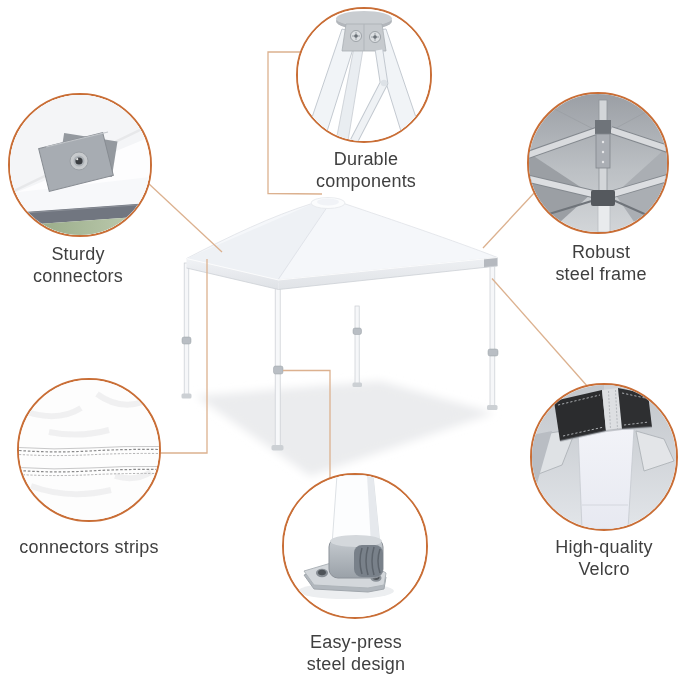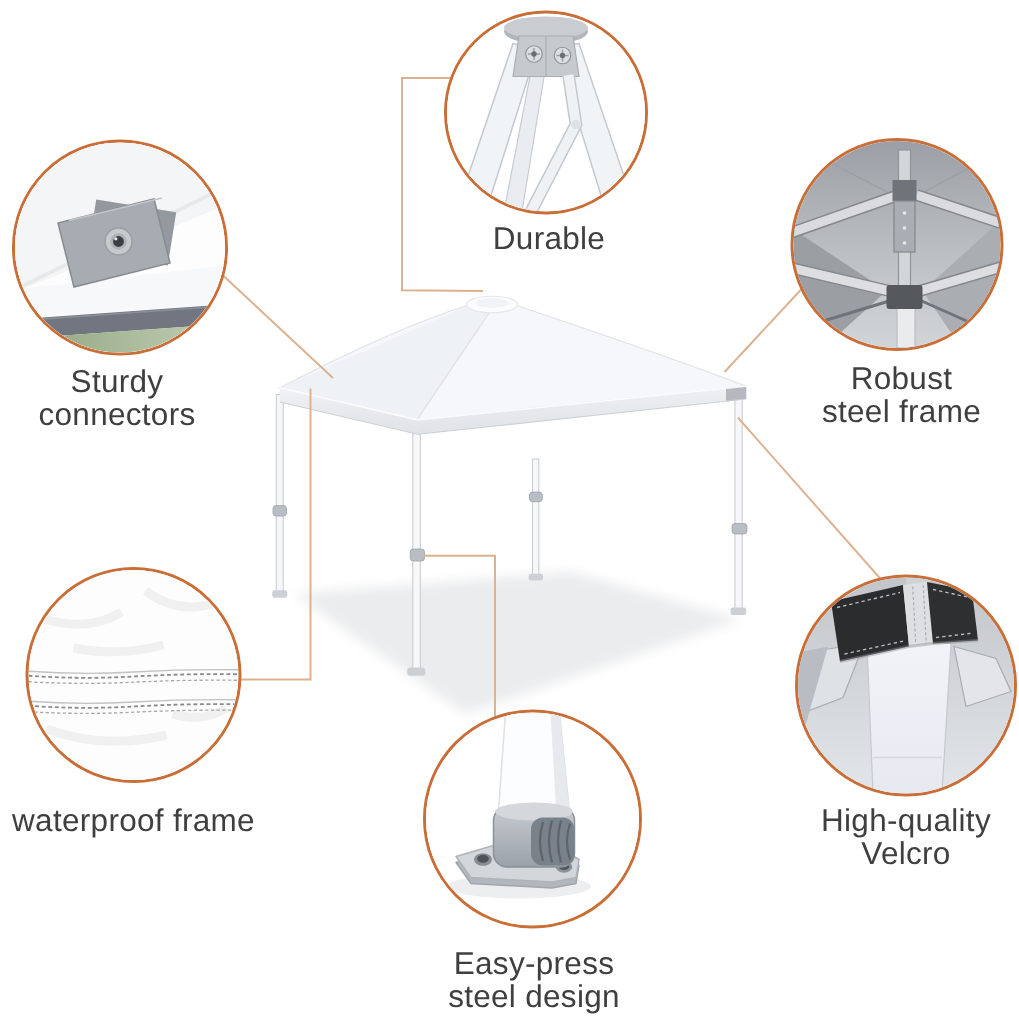--- a/index.html
+++ b/index.html
@@ -15,21 +15,21 @@
   }
   .layer{position:absolute;left:0;top:0;width:679px;height:678px;}
   .connector{stroke:var(--connector);stroke-width:1.3;fill:none;stroke-linejoin:miter;stroke-linecap:butt;}
   .feature-circle{
     position:absolute;border:2px solid var(--accent);border-radius:50%;
     background:#fff;overflow:hidden;box-sizing:border-box;
   }
   .feature-circle svg{display:block;}
   .feature-label{
     position:absolute;width:180px;text-align:center;color:var(--label);
-    font-size:21px;line-height:21.5px;letter-spacing:.2px;
+    font-size:18px;line-height:21.5px;letter-spacing:.2px;
   }
   .feature-label span{display:block;}
   #c-durable  {left:296px;top:7px;  width:136px;height:136px;}
   #c-sturdy   {left:8px;  top:93px; width:144px;height:144px;}
   #c-robust   {left:527px;top:92px; width:142px;height:142px;}
   #c-widened  {left:17px; top:378px;width:144px;height:144px;}
   #c-velcro   {left:530px;top:383px;width:148px;height:148px;}
   #c-easypress{left:282px;top:473px;width:146px;height:146px;}
   #l-durable  {left:276px;top:149px;}
   #l-sturdy   {left:-12px;top:244px;}
@@ -271,31 +271,32 @@
           <path d="M84,72 Q80,86 84,100"></path>
           <path d="M90,72 Q86,86 90,100"></path>
           <path d="M96,74 Q92,86 96,98"></path>
         </g>
       </g>
     </svg>
   </div>
 
   <div class="feature-label" id="l-durable">
     <span>Durable</span>
+    <span>components</span>
   </div>
   <div class="feature-label" id="l-sturdy">
     <span>Sturdy</span>
     <span>connectors</span>
   </div>
   <div class="feature-label" id="l-robust">
     <span>Robust</span>
     <span>steel frame</span>
   </div>
   <div class="feature-label" id="l-widened">
-    <span>waterproof frame</span>
+    <span>connectors strips</span>
   </div>
   <div class="feature-label" id="l-velcro">
     <span>High-quality</span>
     <span>Velcro</span>
   </div>
   <div class="feature-label" id="l-easypress">
     <span>Easy-press</span>
     <span>steel design</span>
   </div>
 

